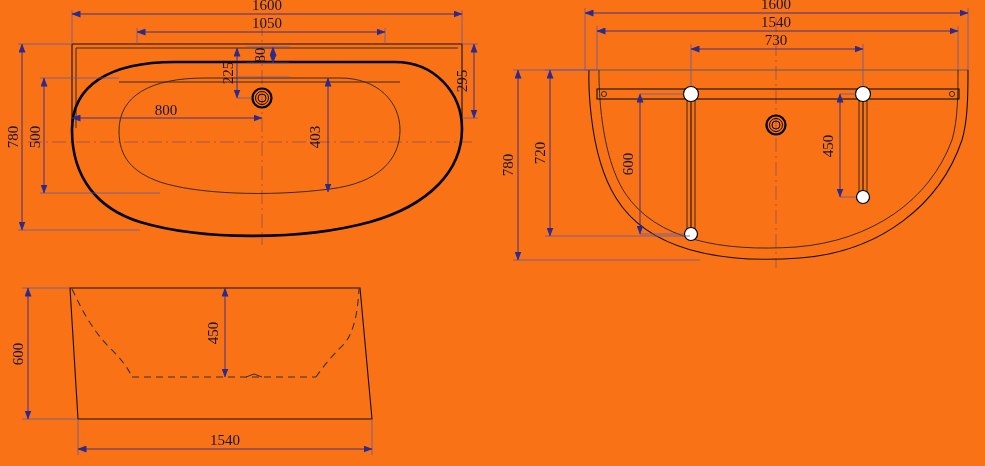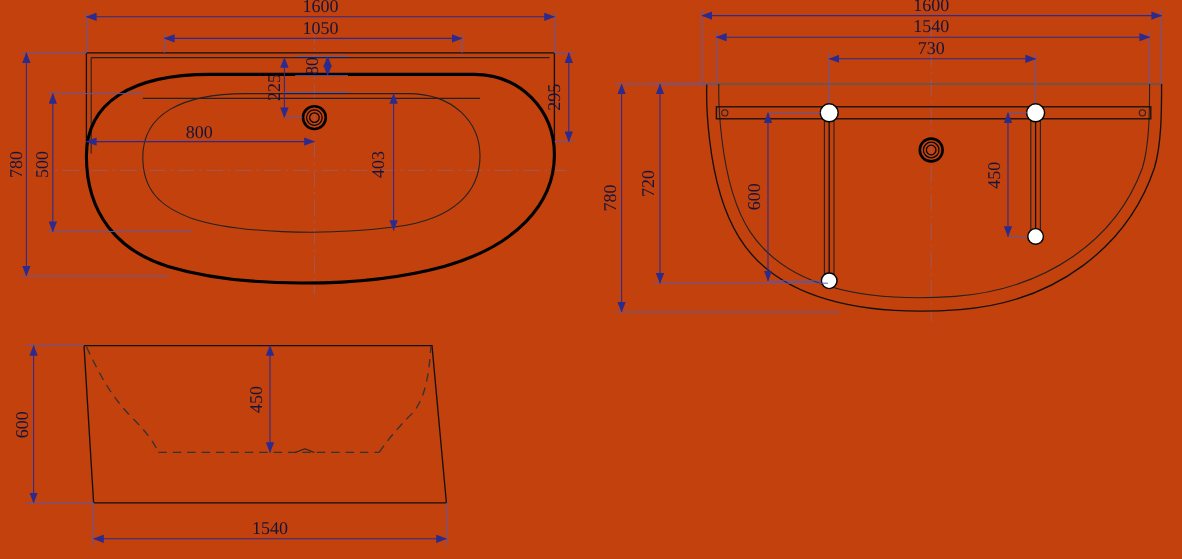--- a/index.html
+++ b/index.html
@@ -8,21 +8,21 @@
     padding: 0;
     background: #ffffff;
   }
   body {
     font-family: "Liberation Serif", "DejaVu Serif", serif;
   }
   #sheet {
     position: relative;
     width: 985px;
     height: 466px;
-    background: #c2410c;
+    background: #f97316;
     overflow: hidden;
   }
   #sheet svg {
     position: absolute;
     left: 0;
     top: 0;
     width: 985px;
     height: 466px;
   }
   text {

